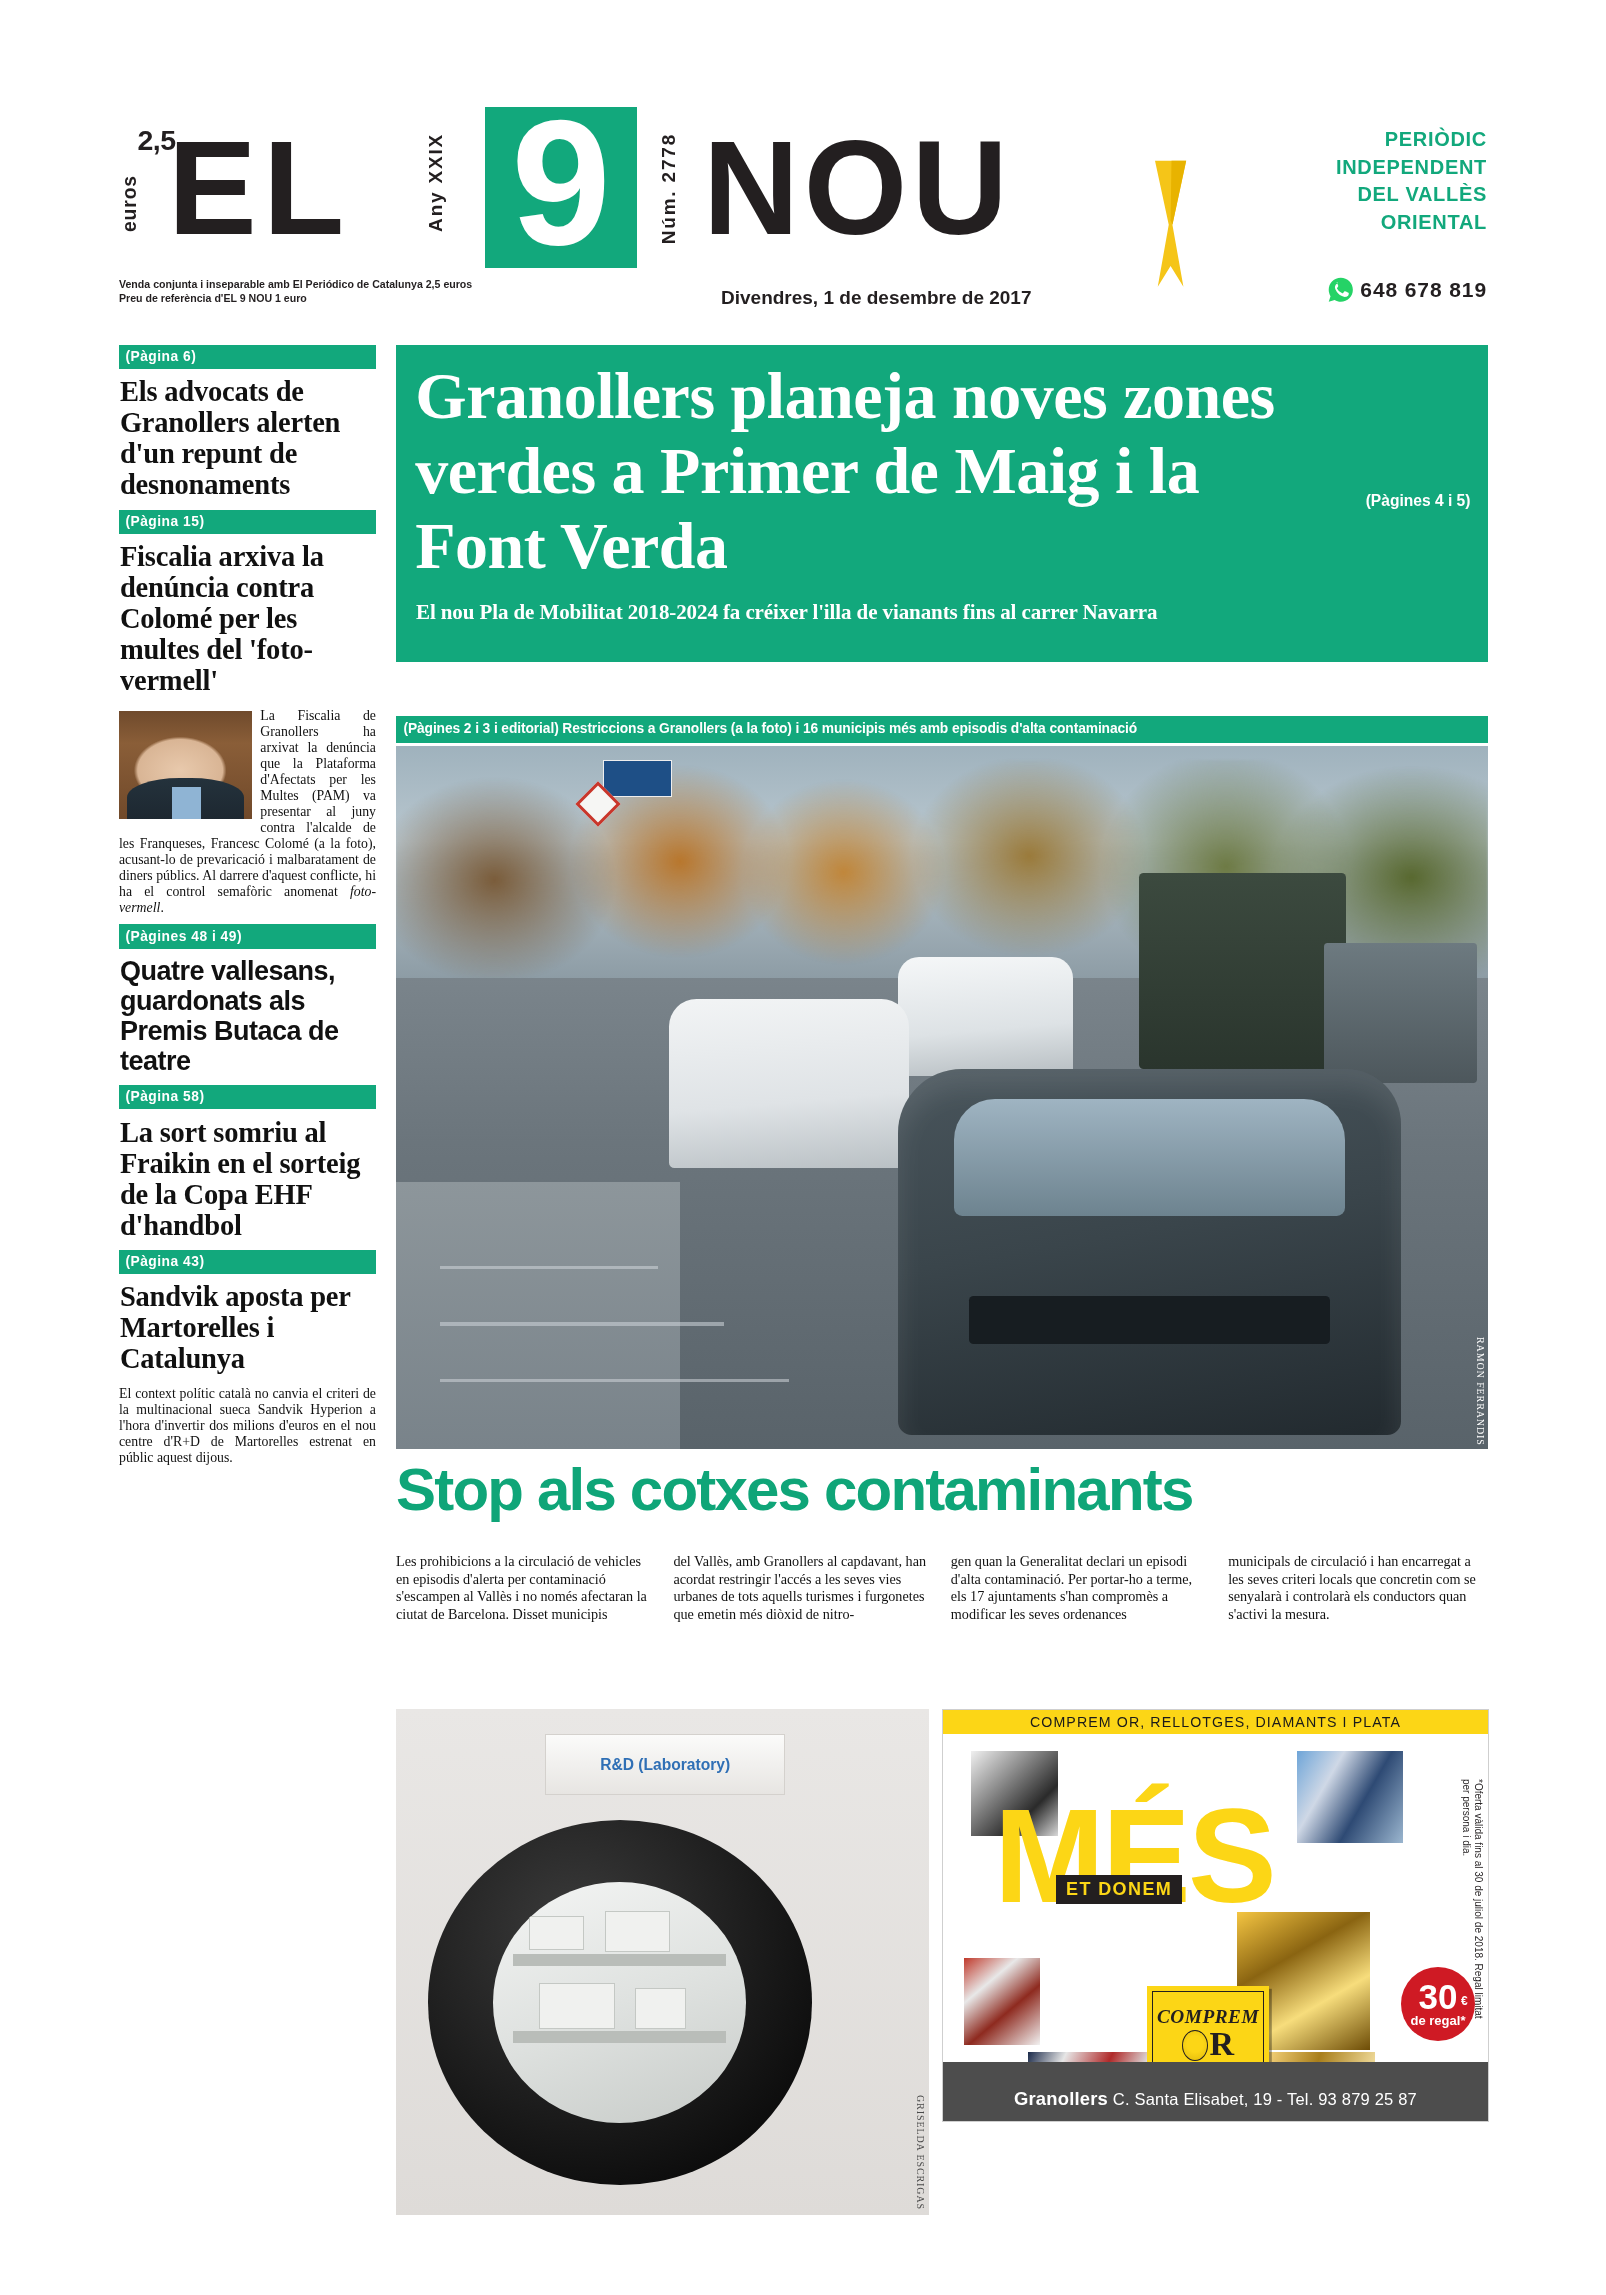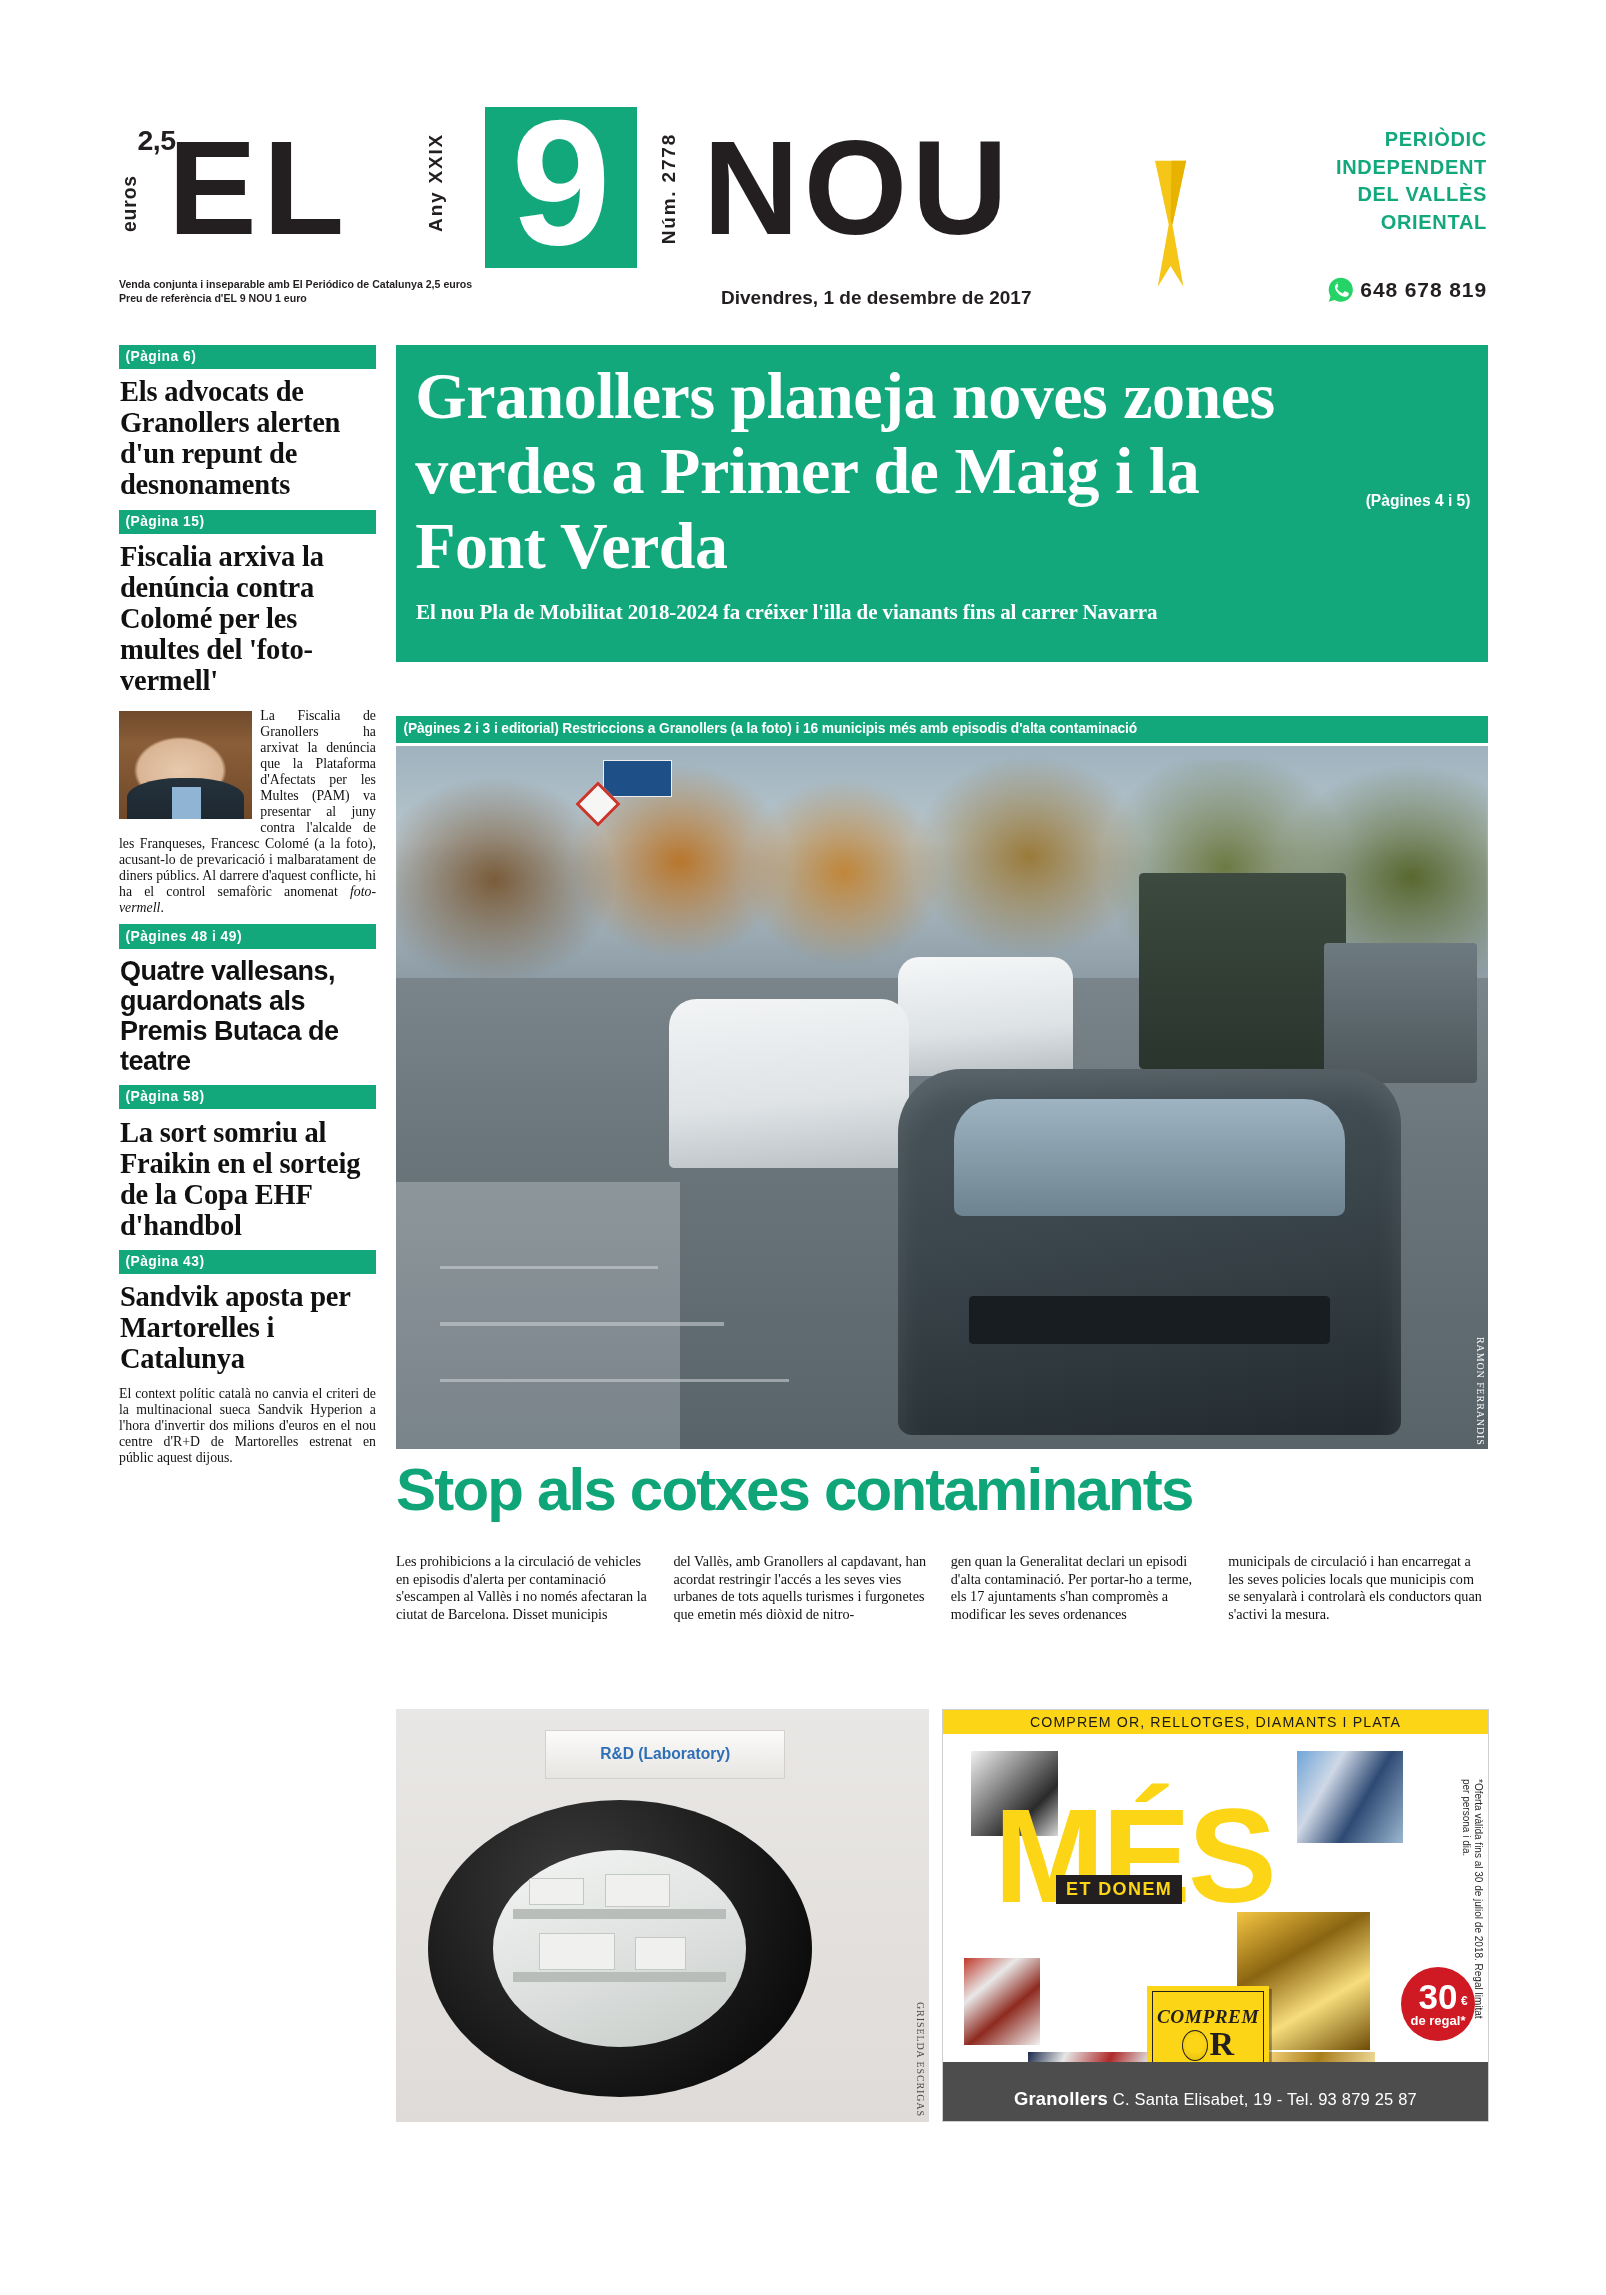--- a/index.html
+++ b/index.html
@@ -373,21 +373,21 @@
     font-family: "Liberation Serif", serif;
     font-size: 14.2px;
     line-height: 17.5px;
     color: #111;
   }
 
   
   .labphoto {
     position: absolute;
     left: 396px; top: 1709px;
-    width: 533px; height: 413px;
+    width: 533px; height: 506px;
     background: linear-gradient(180deg,#e9e7e5 0%, #dedbd8 100%);
     overflow: hidden;
   }
   .labsign {
     position: absolute; left: 28%; top: 5%;
     width: 45%; height: 12%;
     background: linear-gradient(180deg,#fbfbfa 0%, #e7e5e2 100%);
     border: 0.9px solid #d4d1cd;
     display: flex; align-items: center; justify-content: center;
     font-family: "Liberation Sans", sans-serif;
@@ -660,21 +660,21 @@
     </div>
     <div class="credit-v">RAMON FERRANDIS</div>
   </div>
 
   <div class="stop-head">Stop als cotxes contaminants</div>
 
   <div class="cols4">
     <div class="col">Les prohibicions a la circulació de vehicles en episodis d'alerta per contaminació s'escampen al Vallès i no només afectaran la ciutat de Barcelona. Disset municipis</div>
     <div class="col">del Vallès, amb Granollers al capdavant, han acordat restringir l'accés a les seves vies urbanes de tots aquells turismes i furgonetes que emetin més diòxid de nitro-</div>
     <div class="col">gen quan la Generalitat declari un episodi d'alta contaminació. Per portar-ho a terme, els 17 ajuntaments s'han compromès a modificar les seves ordenances</div>
-    <div class="col">municipals de circulació i han encarregat a les seves policies locals que municipis com se senyalarà i controlarà els conductors quan s'activi la mesura.</div>
+    <div class="col">municipals de circulació i han encarregat a les seves criteri locals que concretin com se senyalarà i controlarà els conductors quan s'activi la mesura.</div>
   </div>
 
   <div class="labphoto">
     <div class="labsign">R&amp;D (Laboratory)</div>
     <div class="porthole-outer">
       <div class="porthole-inner">
         <div class="shelf" style="top:30%;"></div>
         <div class="shelf" style="top:62%;"></div>
         <div class="box" style="left:14%;top:14%;width:22%;height:14%;"></div>
         <div class="box" style="left:44%;top:12%;width:26%;height:17%;"></div>

